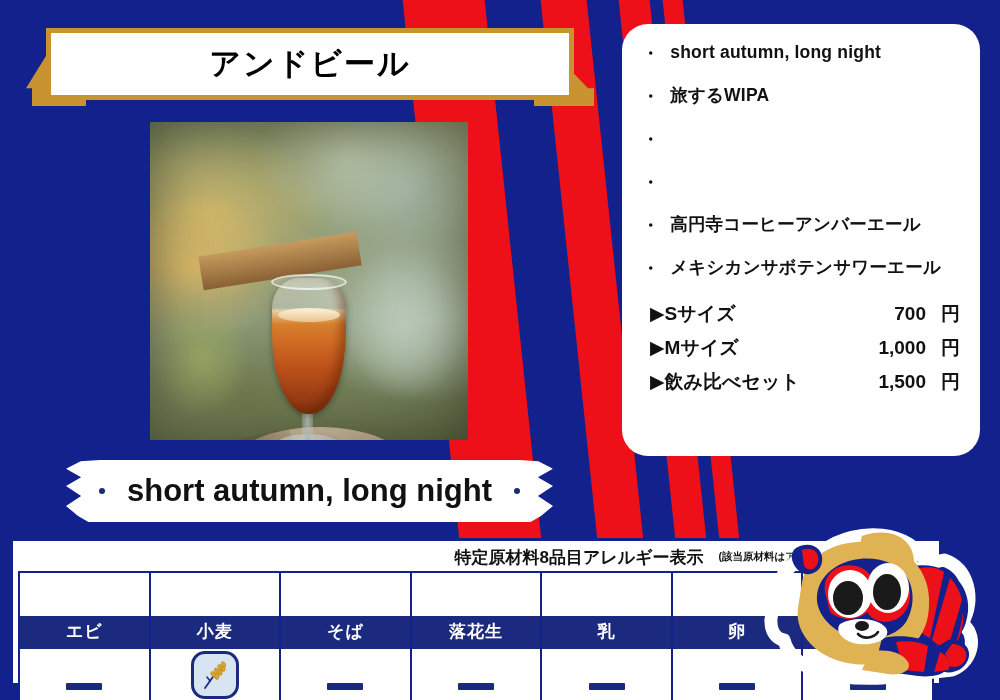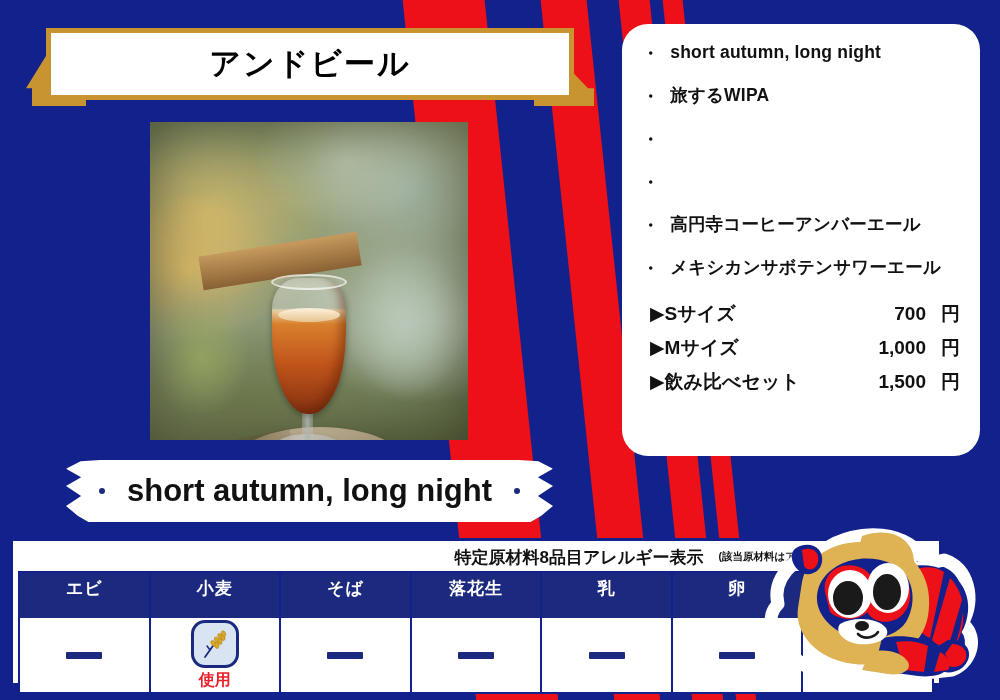--- a/index.html
+++ b/index.html
@@ -157,22 +157,23 @@
     display:flex; align-items:center; justify-content:flex-end;
     gap:15px; padding:2px 6px 3px 0; height:26px;
   }
   .allergy-title { font-size:17px; font-weight:bold; color:#111; letter-spacing:0px; }
   .allergy-note { font-size:10.5px; font-weight:bold; color:#111; padding-bottom:2px; }
   .allergy-grid { display:flex; border:2px solid #12218c; }
   .acol { flex:1 1 0; border-right:2px solid #12218c; }
   .acol:last-child { border-right:none; }
   .ahead {
     background:#1b2a7e; color:#fff; text-align:center;
-    font-size:17px; font-weight:bold; padding:4px 0 18px;
+    font-size:17px; font-weight:bold; padding:4px 0 6px;
     letter-spacing:1px;
+    margin-top:43px;
   }
   .acell {
     height:74px; display:flex; flex-direction:column;
     align-items:center; justify-content:center; gap:2px;
     background:#fff;
   }
   .dash { width:36px; height:7px; background:#1b2a7e; border-radius:1px; }
   .wheat-icon {
     width:48px; height:48px; border-radius:14px;
     background:#d9e4f2; border:3px solid #1b2a7e;

